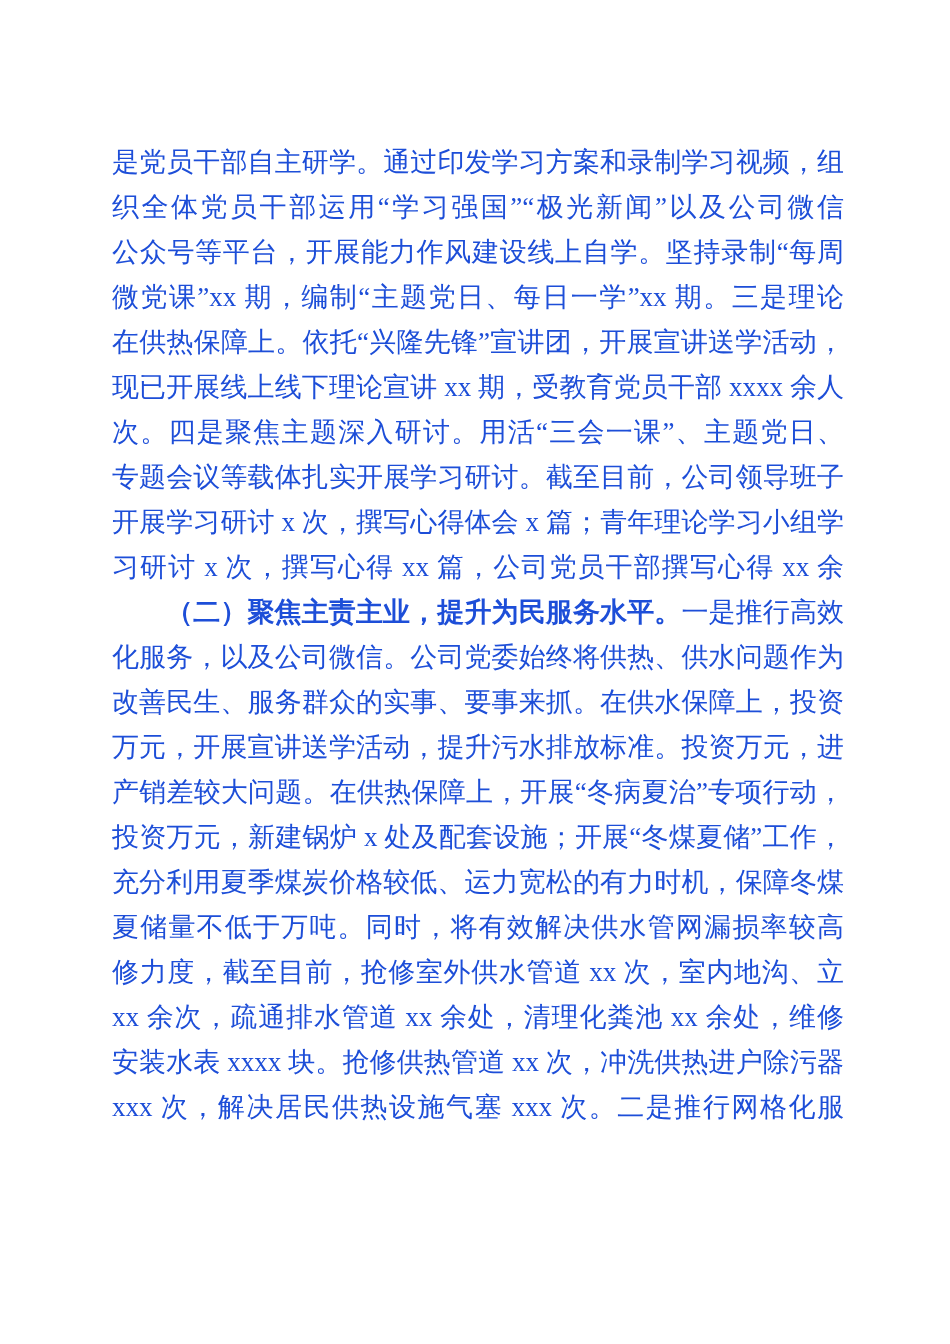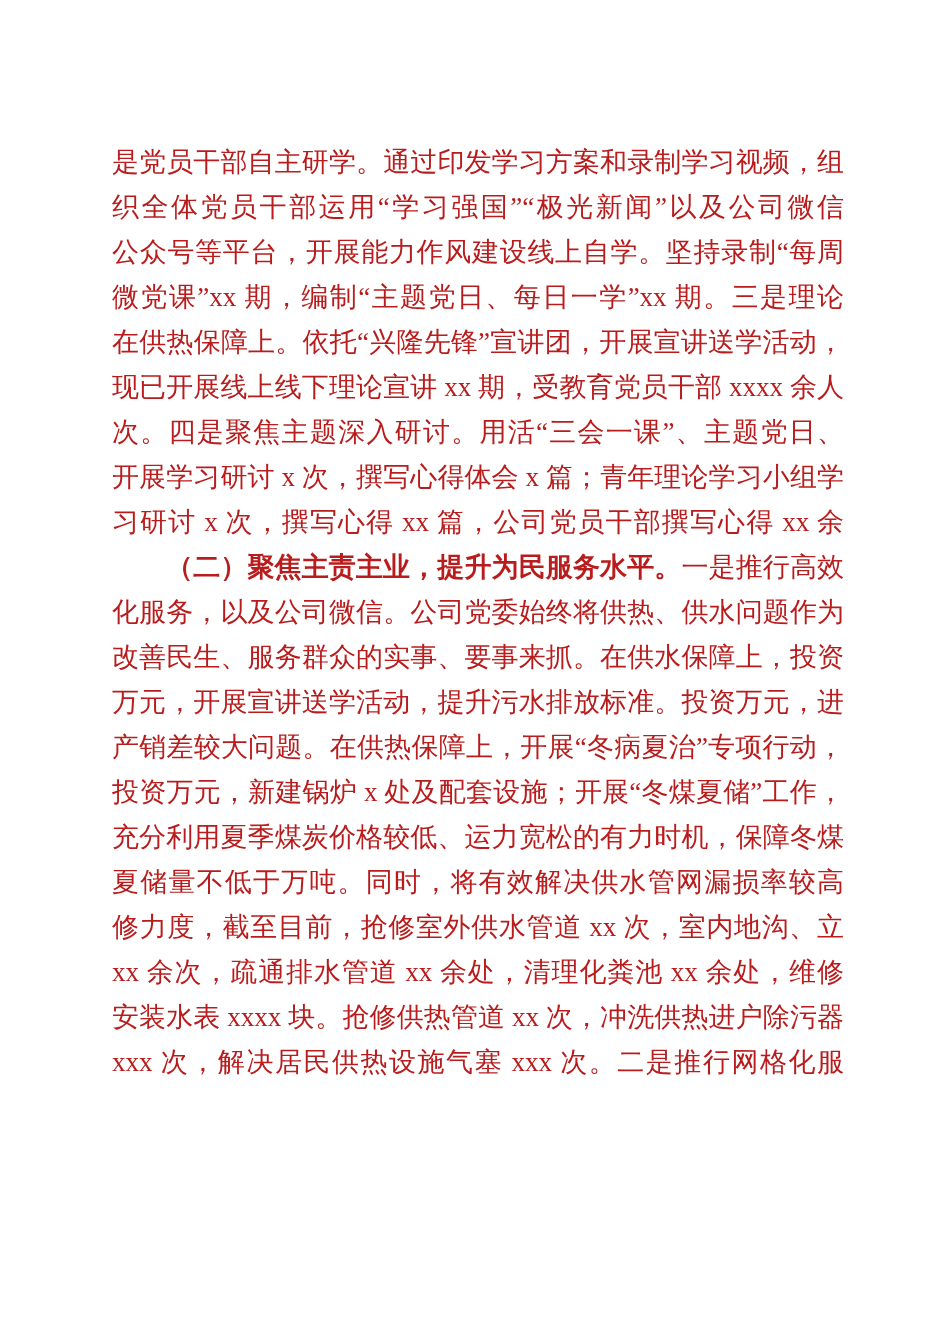--- a/index.html
+++ b/index.html
@@ -29,28 +29,29 @@
     white-space: normal;
   }
   .doc-line.indent { text-indent: 54px; }
   .seg-bold { font-weight: 700; }
   .seg-regular { font-weight: 400; }
 </style>
 </head>
 <body style="background: rgb(255, 255, 255);">
 
 <div class="page">
-  <div class="doc-body" id="doc-body" style="color: #b91c1c;">
+  <div class="doc-body" id="doc-body" style="color: #1d4ed8;">
       <div class="doc-line"><span class="seg-regular">是党员干部自主研学。通过印发学习方案和录制学习视频，组</span></div>
       <div class="doc-line"><span class="seg-regular">织全体党员干部运用“学习强国”“极光新闻”以及公司微信</span></div>
       <div class="doc-line"><span class="seg-regular">公众号等平台，开展能力作风建设线上自学。坚持录制“每周</span></div>
       <div class="doc-line"><span class="seg-regular">微党课”xx 期，编制“主题党日、每日一学”xx 期。三是理论</span></div>
       <div class="doc-line"><span class="seg-regular">在供热保障上。依托“兴隆先锋”宣讲团，开展宣讲送学活动，</span></div>
       <div class="doc-line"><span class="seg-regular">现已开展线上线下理论宣讲 xx 期，受教育党员干部 xxxx 余人</span></div>
       <div class="doc-line"><span class="seg-regular">次。四是聚焦主题深入研讨。用活“三会一课”、主题党日、</span></div>
+      <div class="doc-line"><span class="seg-regular">专题会议等载体扎实开展学习研讨。截至目前，公司领导班子</span></div>
       <div class="doc-line"><span class="seg-regular">开展学习研讨 x 次，撰写心得体会 x 篇；青年理论学习小组学</span></div>
       <div class="doc-line"><span class="seg-regular">习研讨 x 次，撰写心得 xx 篇，公司党员干部撰写心得 xx 余篇。</span></div>
       <div class="doc-line indent"><span class="seg-bold">（二）聚焦主责主业，提升为民服务水平。</span><span class="seg-regular">一是推行高效</span></div>
       <div class="doc-line"><span class="seg-regular">化服务，以及公司微信。公司党委始终将供热、供水问题作为</span></div>
       <div class="doc-line"><span class="seg-regular">改善民生、服务群众的实事、要事来抓。在供水保障上，投资</span></div>
       <div class="doc-line"><span class="seg-regular">万元，开展宣讲送学活动，提升污水排放标准。投资万元，进行</span></div>
       <div class="doc-line"><span class="seg-regular">产销差较大问题。在供热保障上，开展“冬病夏治”专项行动，</span></div>
       <div class="doc-line"><span class="seg-regular">投资万元，新建锅炉 x 处及配套设施；开展“冬煤夏储”工作，</span></div>
       <div class="doc-line"><span class="seg-regular">充分利用夏季煤炭价格较低、运力宽松的有力时机，保障冬煤</span></div>
       <div class="doc-line"><span class="seg-regular">夏储量不低于万吨。同时，将有效解决供水管网漏损率较高</span></div>

